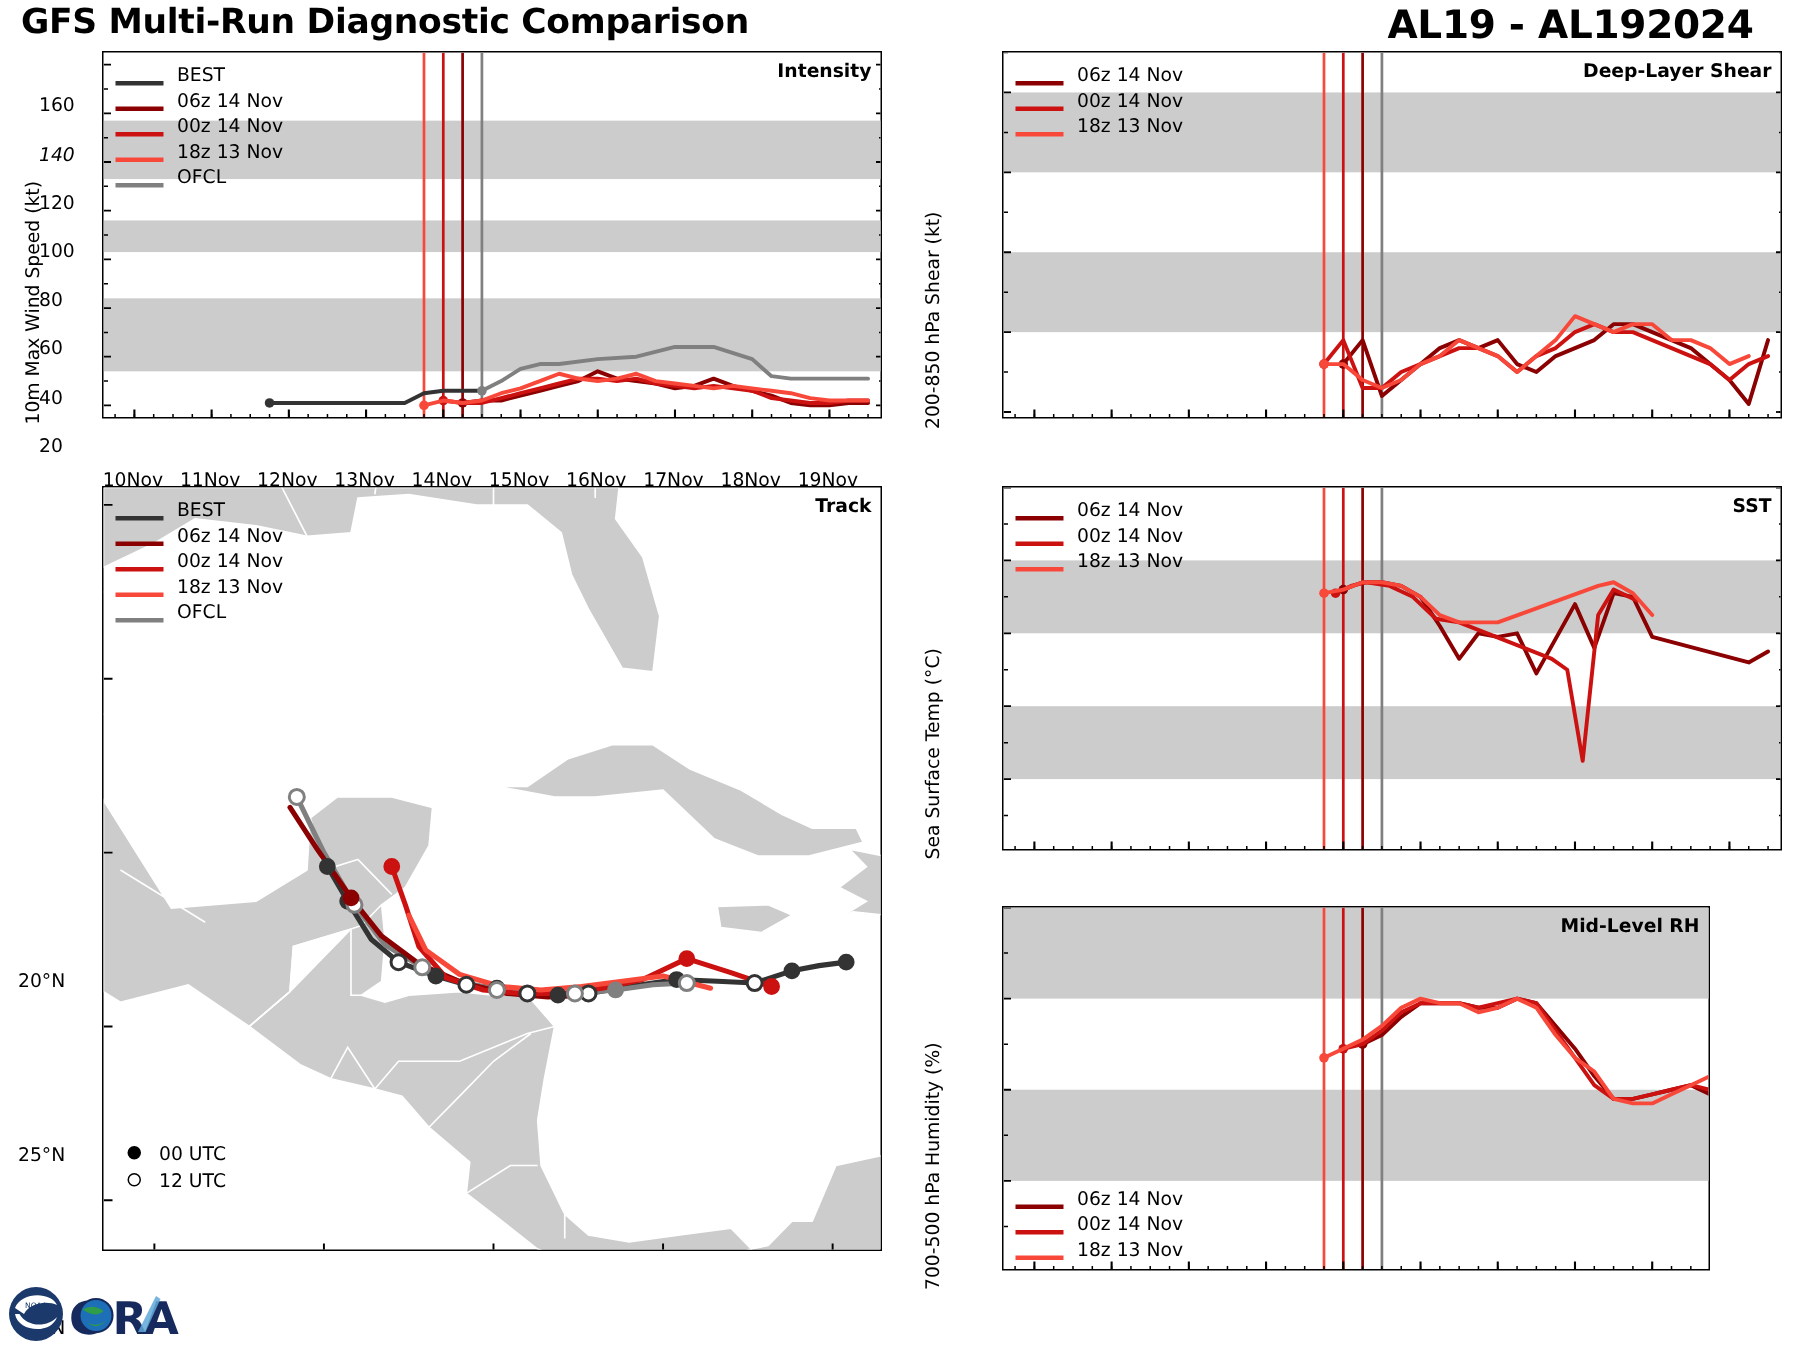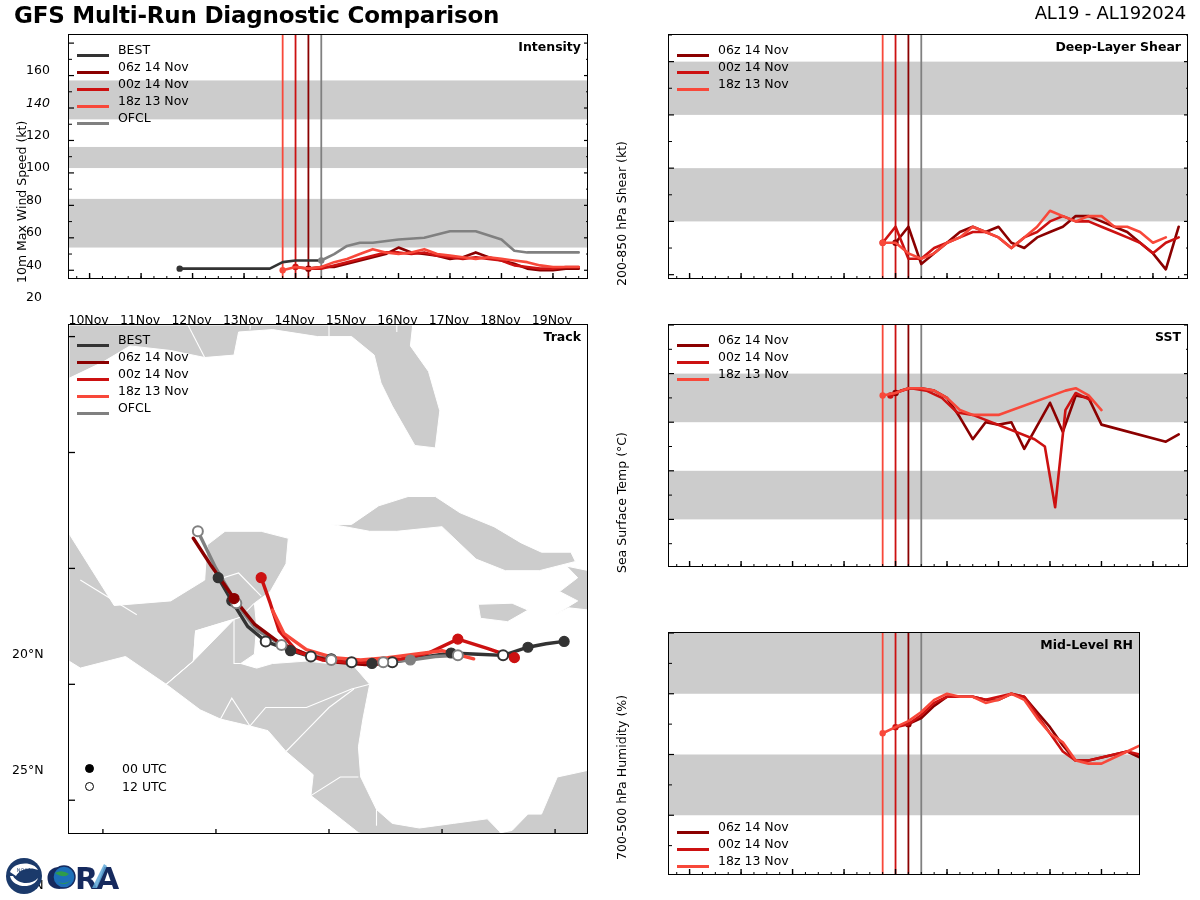--- a/index.html
+++ b/index.html
@@ -1,38 +1,38 @@
 <!DOCTYPE html>
 <html><head>
 <meta charset="utf-8">
 <style>
   html,body{margin:0;padding:0;background:#ffffff;}
   body{width:1200px;height:900px;font-family:"DejaVu Sans",sans-serif;color:#000;overflow:hidden;position:relative;}
   .root{position:relative;width:1200px;height:900px;}
 
   .title-left{position:absolute;left:14px;top:2px;font-size:23px;font-weight:bold;letter-spacing:-0.2px;}
-  .title-right{position:absolute;right:14px;top:2px;font-size:18px;font-weight:normal;letter-spacing:-0.2px;}
+  .title-right{position:absolute;right:31px;top:2px;font-size:26px;font-weight:bold;letter-spacing:-0.2px;}
 
   .panel{position:absolute;box-sizing:border-box;}
   .plotbox{position:absolute;box-sizing:border-box;border:1.3px solid #000;background:#fff;overflow:hidden;}
   .plotsvg{position:absolute;left:0;top:0;}
 
   .panel-label{position:absolute;font-size:12.5px;font-weight:bold;right:6px;top:4px;z-index:6;}
 
   .ylabel{position:absolute;font-size:12.5px;transform-origin:0 0;white-space:nowrap;}
   .ytick{position:absolute;font-size:12.5px;text-align:left;white-space:nowrap;}
   .xtick{position:absolute;font-size:12.5px;text-align:center;white-space:nowrap;line-height:14px;}
 
   .legend{position:absolute;z-index:7;font-size:12.5px;}
   .legrow{display:flex;align-items:flex-end;height:17px;}
   .legline{width:32px;height:3.4px;margin-right:9px;flex:none;}
   .legtxt{white-space:nowrap;}
 
   .marklegend{position:absolute;z-index:7;font-size:12.5px;}
-  .markrow{display:flex;align-items:center;height:18px;gap:16px;}
+  .markrow{display:flex;align-items:center;height:18px;}
   .markdot{width:9px;height:9px;border-radius:50%;margin-right:12px;margin-left:4px;flex:none;box-sizing:border-box;}
   .dot-filled{background:#000;border:1.3px solid #000;}
   .dot-open{background:#fff;border:1.5px solid #000;}
 
   .logo{position:absolute;left:4px;bottom:2px;width:118px;height:46px;}
 </style>
 </head>
 <body>
 
 <div class="root">
@@ -508,21 +508,21 @@
             <span class="legtxt">18z 13 Nov</span>
           </div>
         </div>
     </div>
     <div id="yt-sst"></div>
     <div id="xt-sst"></div>
   </div>
 
   <div class="panel" style="left:600px;top:598px;width:600px;height:302px;">
     <div class="ylabel" style="left:14px;top:262px;transform:rotate(-90deg);">700-500 hPa Humidity (%)</div>
-    <div class="plotbox" style="left:68px;top:6px;width:472px;height:243px;margin-top:28px;">
+    <div class="plotbox" style="left:68px;top:6px;width:472px;height:243px;">
       <svg class="plotsvg" id="svg-rh" width="520" height="243">
           <rect x="0" y="121.5" width="520" height="60.75" fill="#CCCCCC"></rect>
           <rect x="0" y="0" width="520" height="60.75" fill="#CCCCCC"></rect>
           <line x1="213.6633663366337" y1="0" x2="213.6633663366337" y2="243" stroke="#F8483A" stroke-width="1.8"></line>
           <line x1="226.53465346534657" y1="0" x2="226.53465346534657" y2="243" stroke="#CC1111" stroke-width="1.8"></line>
           <line x1="239.40594059405944" y1="0" x2="239.40594059405944" y2="243" stroke="#8B0000" stroke-width="1.8"></line>
           <line x1="252.2772277227723" y1="0" x2="252.2772277227723" y2="243" stroke="#808080" stroke-width="1.8"></line>
           <path d="M 239.41 91.13 L 252.28 85.05 L 265.15 72.90 L 278.02 63.79 L 290.89 63.79 L 303.76 63.79 L 316.63 66.83 L 329.50 66.83 L 342.38 60.75 L 355.25 63.79 L 368.12 78.97 L 380.99 94.16 L 393.86 112.39 L 406.73 127.58 L 419.60 127.58 L 432.48 124.54 L 445.35 121.50 L 458.22 118.46 L 471.09 124.54 L 483.96 130.61 L 496.83 130.61 L 509.70 139.73" fill="none" stroke="#8B0000" stroke-width="2.6" stroke-linejoin="round" stroke-linecap="round"></path>
           <circle cx="239.40594059405944" cy="91.125" r="3.2" fill="#8B0000"></circle>
           <path d="M 226.53 94.16 L 239.41 91.13 L 252.28 82.01 L 265.15 69.86 L 278.02 63.79 L 290.89 63.79 L 303.76 63.79 L 316.63 66.83 L 329.50 63.79 L 342.38 60.75 L 355.25 63.79 L 368.12 82.01 L 380.99 100.24 L 393.86 118.46 L 406.73 127.58 L 419.60 127.58 L 432.48 124.54 L 445.35 121.50 L 458.22 118.46 L 471.09 121.50 L 483.96 127.58 L 496.83 130.61 L 509.70 130.61" fill="none" stroke="#CC1111" stroke-width="2.6" stroke-linejoin="round" stroke-linecap="round"></path>

